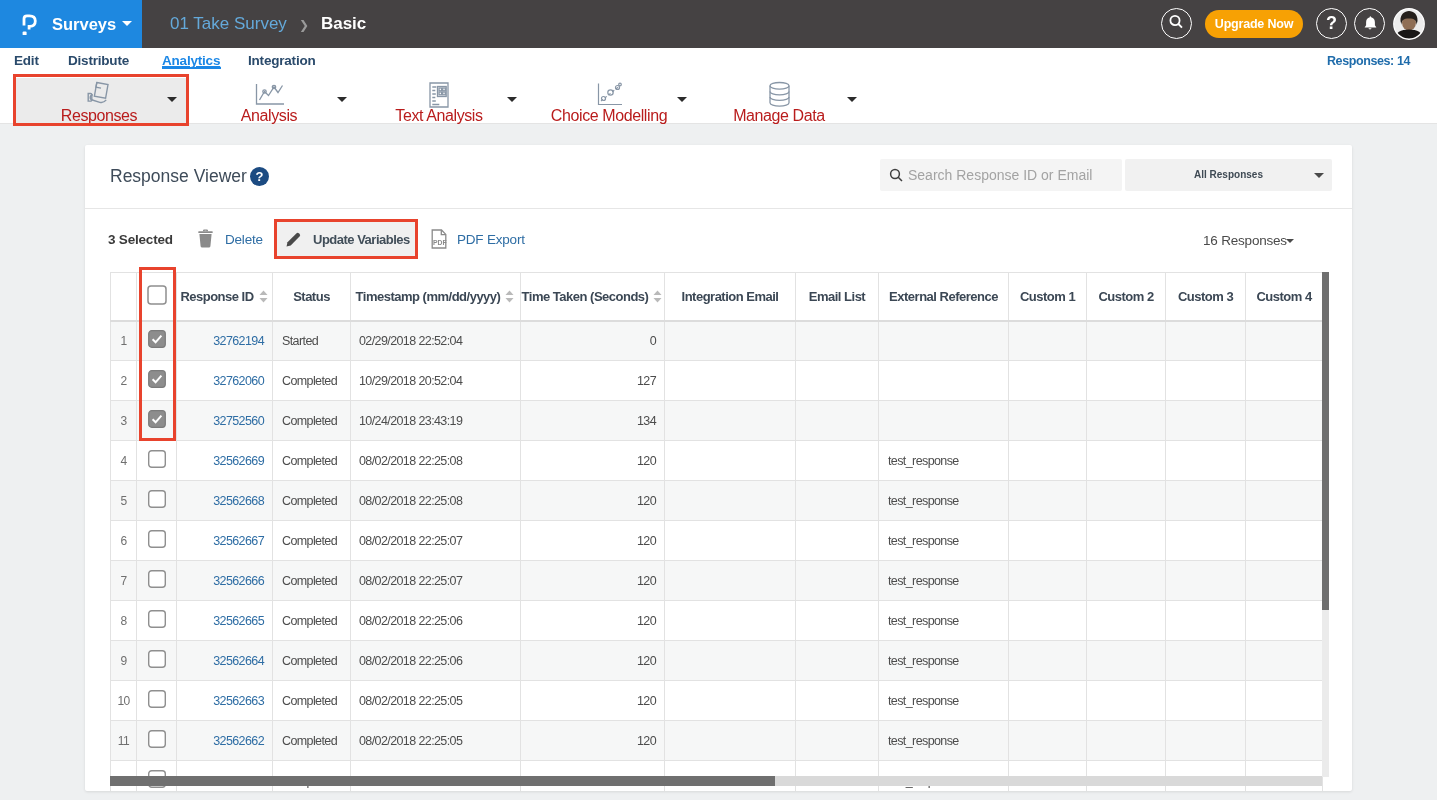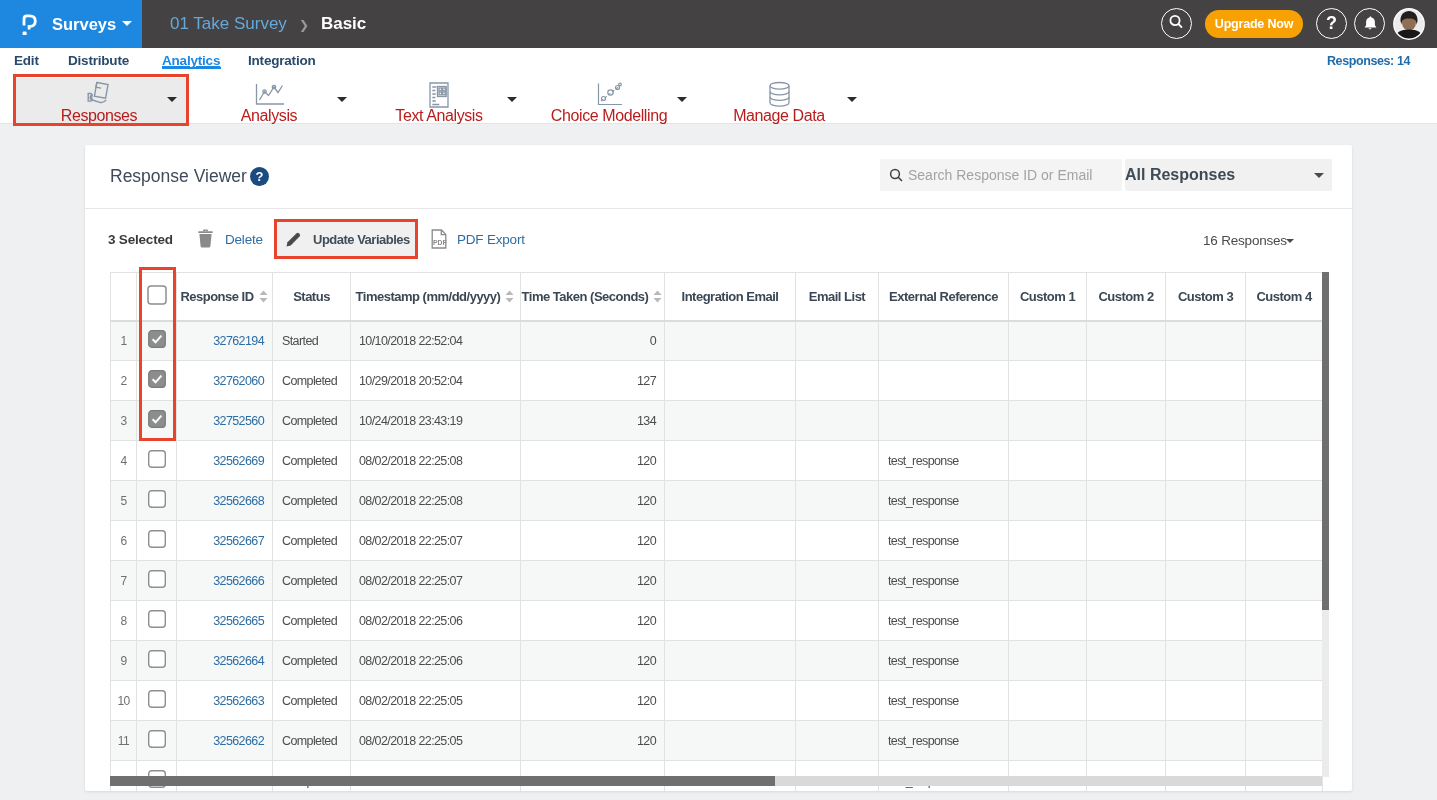--- a/index.html
+++ b/index.html
@@ -32,21 +32,21 @@
 .titem .ic { position:absolute; left:0; width:170px; top:3px; text-align:center; }
 .titem .lb { position:absolute; left:0; top:29px; width:170px; text-align:center; font-size:16px; letter-spacing:-0.4px; color:#b91c1c; }
 .titem .car { position:absolute; left:153px; top:19px; width:0; height:0; border:5px solid transparent; border-top-color:#2b2b2b; border-bottom:none; }
 
 
 #card { position:absolute; left:85px; top:145px; width:1267px; height:646px; background:#fff; border-radius:2px; box-shadow:0 1px 3px rgba(0,0,0,.10); }
 #cardtitle { position:absolute; left:25px; top:0; height:63px; line-height:63px; font-size:17.5px; color:#3e4b59; }
 #helpbadge { position:absolute; left:165px; top:22px; width:19px; height:19px; border-radius:50%; background:#1c4b82; color:#fff; font-size:13px; font-weight:700; text-align:center; line-height:19px; }
 #searchbox { position:absolute; left:795px; top:14px; width:242px; height:32px; background:#f4f4f4; border-radius:2px; }
 #searchbox .ph { position:absolute; left:28px; top:0; line-height:32px; font-size:14px; color:#a3a3a3; }
-#allresp { position:absolute; left:1040px; top:14px; width:207px; height:32px; background:#f1f1f1; border-radius:2px; text-align:left; line-height:32px; font-size:16px; font-weight:700; color:#3f4a54; }
+#allresp { position:absolute; left:1040px; top:14px; width:207px; height:32px; background:#f1f1f1; border-radius:2px; text-align:center; line-height:32px; font-size:10px; font-weight:700; color:#3f4a54; }
 #allresp .car { position:absolute; left:189px; top:14px; width:0; height:0; border:5px solid transparent; border-top-color:#4a4a4a; border-bottom:none; }
 #carddiv { position:absolute; left:0; top:63px; width:1267px; height:1px; background:#e6e6e6; }
 
 
 .act { position:absolute; font-size:13.5px; letter-spacing:-0.2px; }
 #uvbtn { position:absolute; left:189px; top:74px; width:144px; height:40px; background:#f0f0f0; }
 
 
 #tablewrap { position:absolute; left:25px; top:127px; width:1213px; height:519px; overflow:hidden; }
 table { border-collapse:collapse; table-layout:fixed; width:1212px; }
@@ -277,21 +277,21 @@
         <th>Custom 4</th>
       </tr>
       <tr class="odd">
             <td class="num">1</td>
             <td class="cb"><svg width="18" height="18" viewBox="0 0 18 18">
                 <rect x="0.7" y="0.7" width="16.6" height="16.6" rx="3" fill="#8d8d8d" stroke="#7b7b7b" stroke-width="1.2"></rect>
                 <path d="M4.6 9.3 L7.6 12.3 L13.4 5.7" stroke="#fff" stroke-width="2" fill="none"></path>
               </svg></td>
             <td class="rid"><span class="lnk">32762194</span></td>
             <td class="st">Started</td>
-            <td class="ts">10/10/2018 22:52:04</td>
+            <td class="ts">02/29/2018 22:52:04</td>
             <td class="tt">0</td>
             <td></td>
             <td></td>
             <td class="er"></td>
             <td></td>
             <td></td>
             <td></td>
             <td></td>
           </tr>
       <tr>

